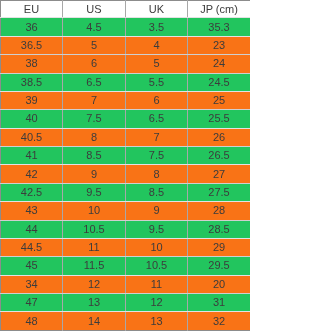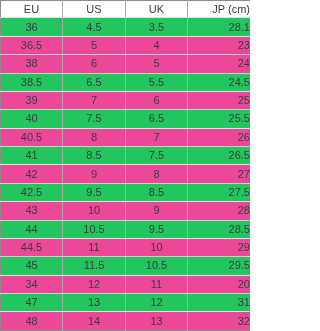--- a/index.html
+++ b/index.html
@@ -37,31 +37,30 @@
     padding: 0;
     height: 17.4px;
     border-right: 1px solid #a8a8a8;
     border-bottom: 1px solid #e2e2e2;
     box-sizing: border-box;
     white-space: nowrap;
   }
   #size-table th:last-child,
   #size-table td:last-child {
     border-right: none;
-    text-align: right;
   }
   #size-table thead th {
     background: #ffffff;
     font-weight: 400;
   }
   #size-table tbody tr.row-odd td {
     background: #22c55e;
   }
   #size-table tbody tr.row-even td {
-    background: #ec4899;
+    background: #f97316;
     border-bottom: 1px solid #cfcfcf;
   }
   #size-table tbody tr:last-child td {
     border-bottom: none;
   }
 </style>
 </head>
 <body>
 
 <table id="size-table">
@@ -77,21 +76,21 @@
       <th>US</th>
       <th>UK</th>
       <th>JP (cm)</th>
     </tr>
   </thead>
   <tbody id="table-body">
       <tr class="row-odd">
         <td>36</td>
         <td>4.5</td>
         <td>3.5</td>
-        <td>28.1</td>
+        <td>35.3</td>
       </tr>
       <tr class="row-even">
         <td>36.5</td>
         <td>5</td>
         <td>4</td>
         <td>23</td>
       </tr>
       <tr class="row-even">
         <td>38</td>
         <td>6</td>

